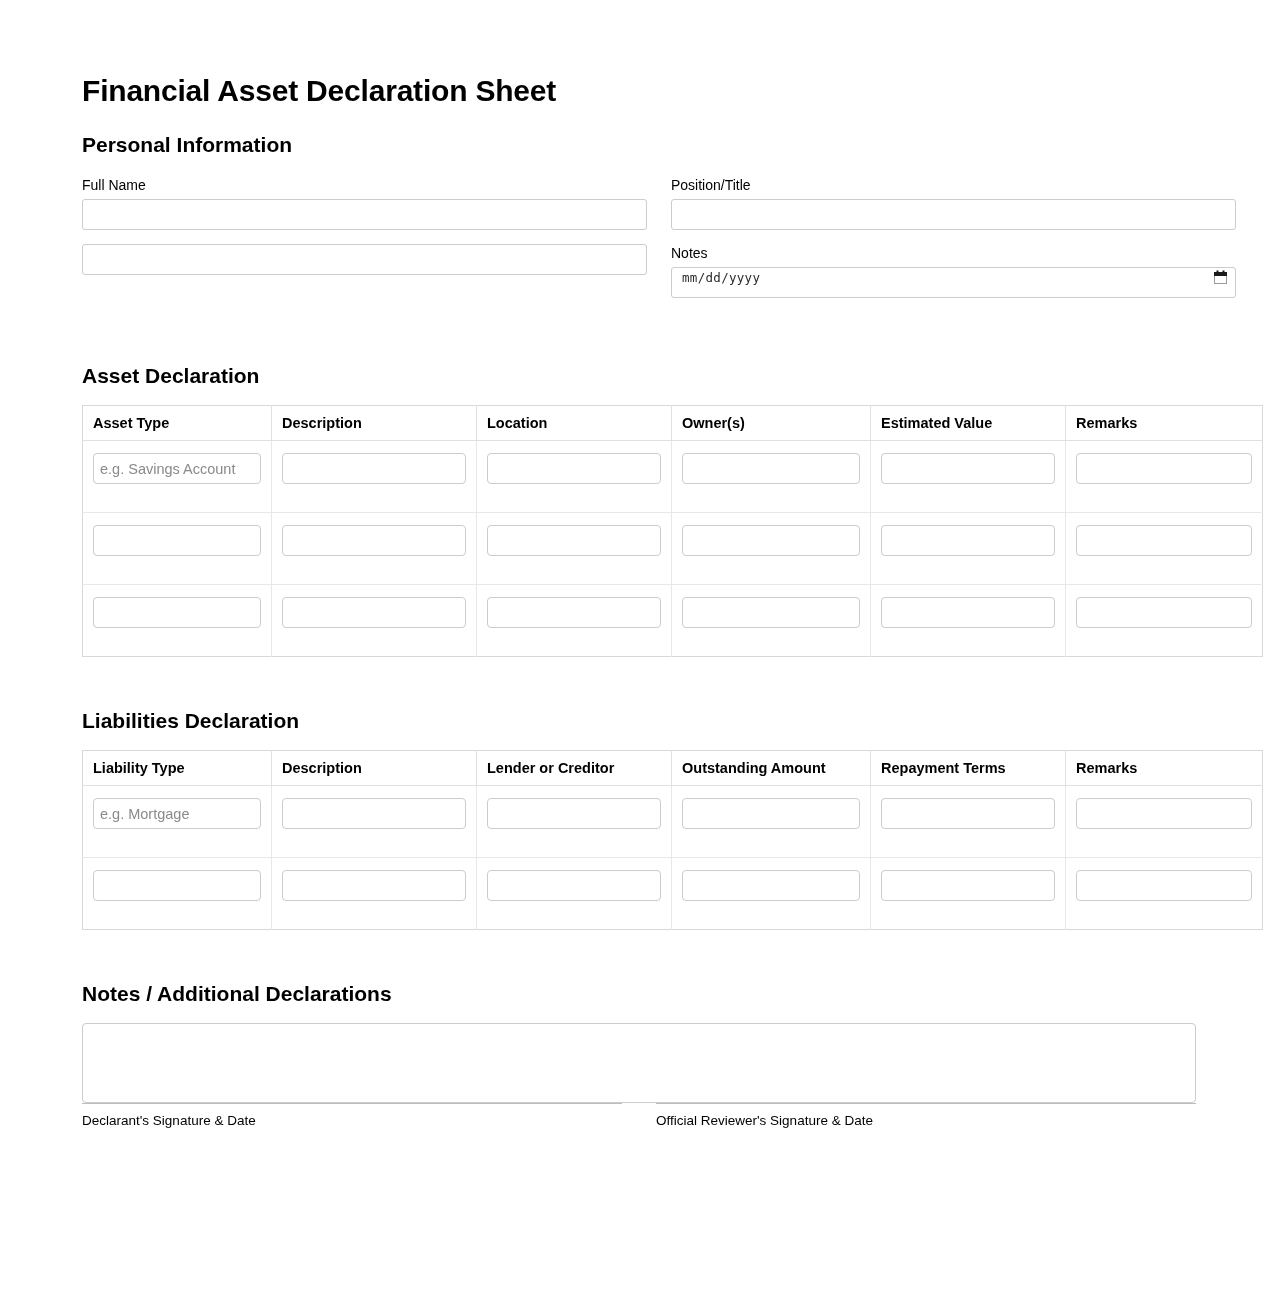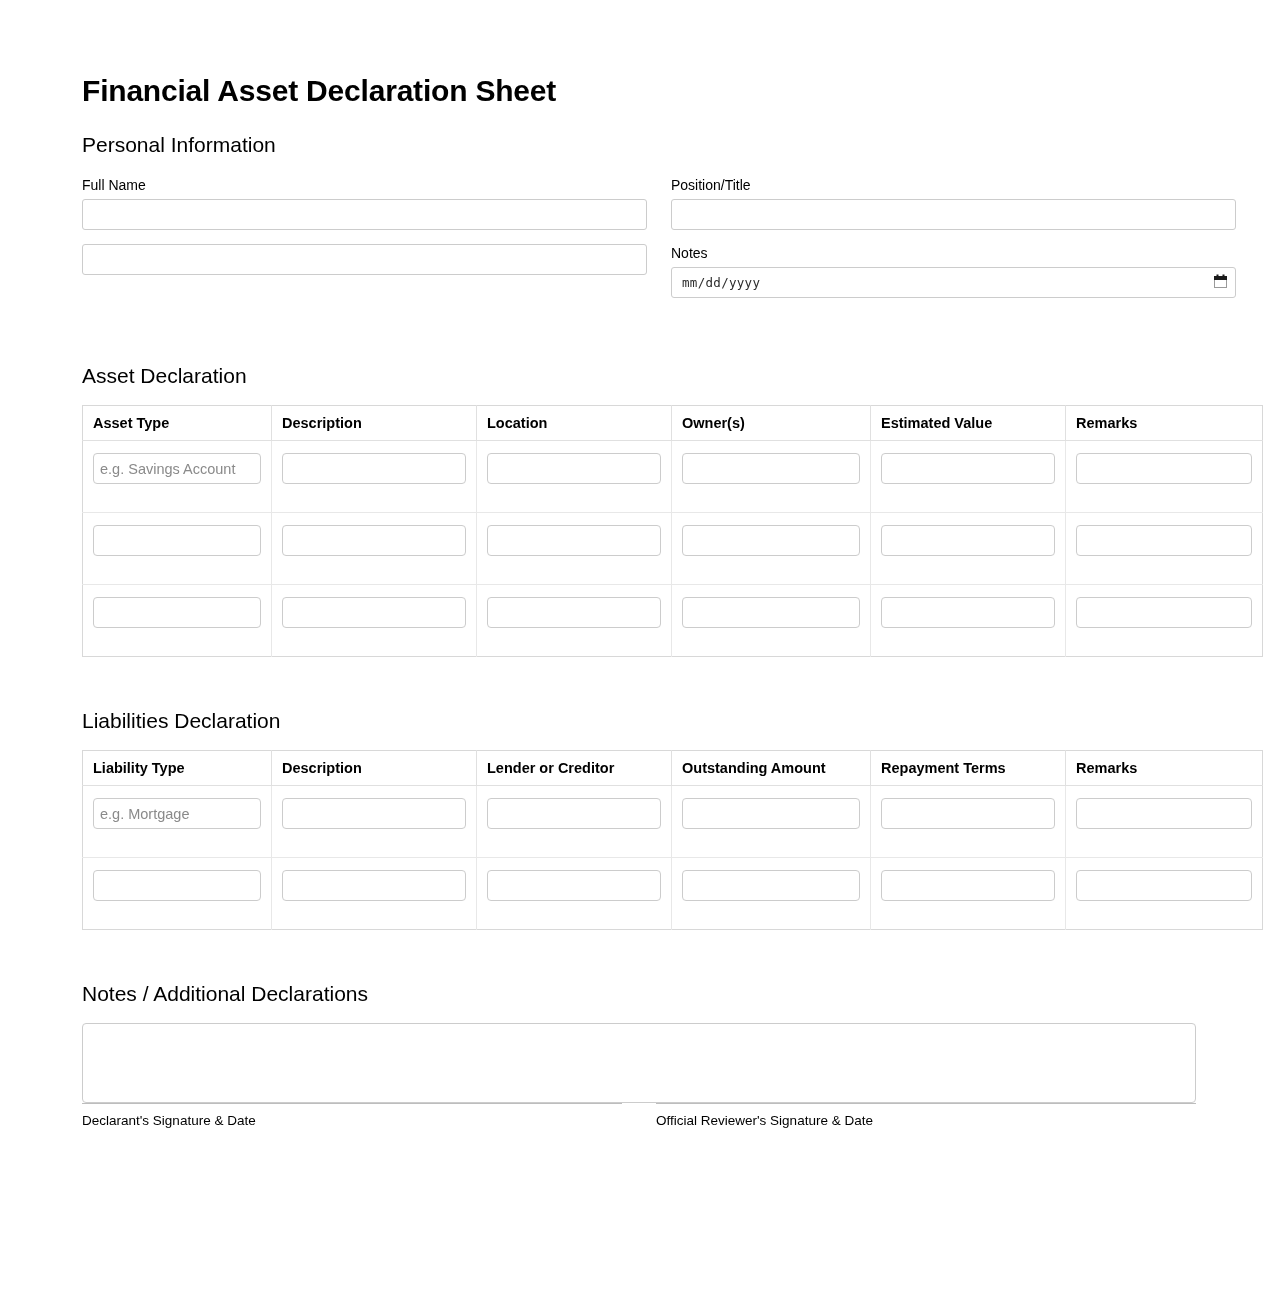--- a/index.html
+++ b/index.html
@@ -23,21 +23,21 @@
   
   .doc-title {
     font-size: 30px;
     font-weight: bold;
     line-height: 1.1;
     margin: 0 0 26px 0;
     letter-spacing: -0.2px;
   }
   .section-title {
     font-size: 21px;
-    font-weight: normal;
+    font-weight: bold;
     line-height: 1.1;
     margin: 0 0 18px 0;
   }
   .section-title.spaced {
     margin-top: 52px;
   }
 
   
   .info-grid {
     display: grid;
@@ -71,21 +71,21 @@
     outline: none;
   }
   .text-input::placeholder { color: #808080; }
 
   .date-input {
     position: relative;
   }
   .date-input .date-box {
     box-sizing: border-box;
     display: flex;
-    align-items: center;
+    align-items: flex-start;
     justify-content: space-between;
     width: 100%;
     height: 31px;
     border: 1px solid #cccccc;
     border-radius: 3px;
     background: #ffffff;
     padding: 2px 8px 2px 10px;
   }
   .date-placeholder {
     font-family: "DejaVu Sans Mono", monospace;

